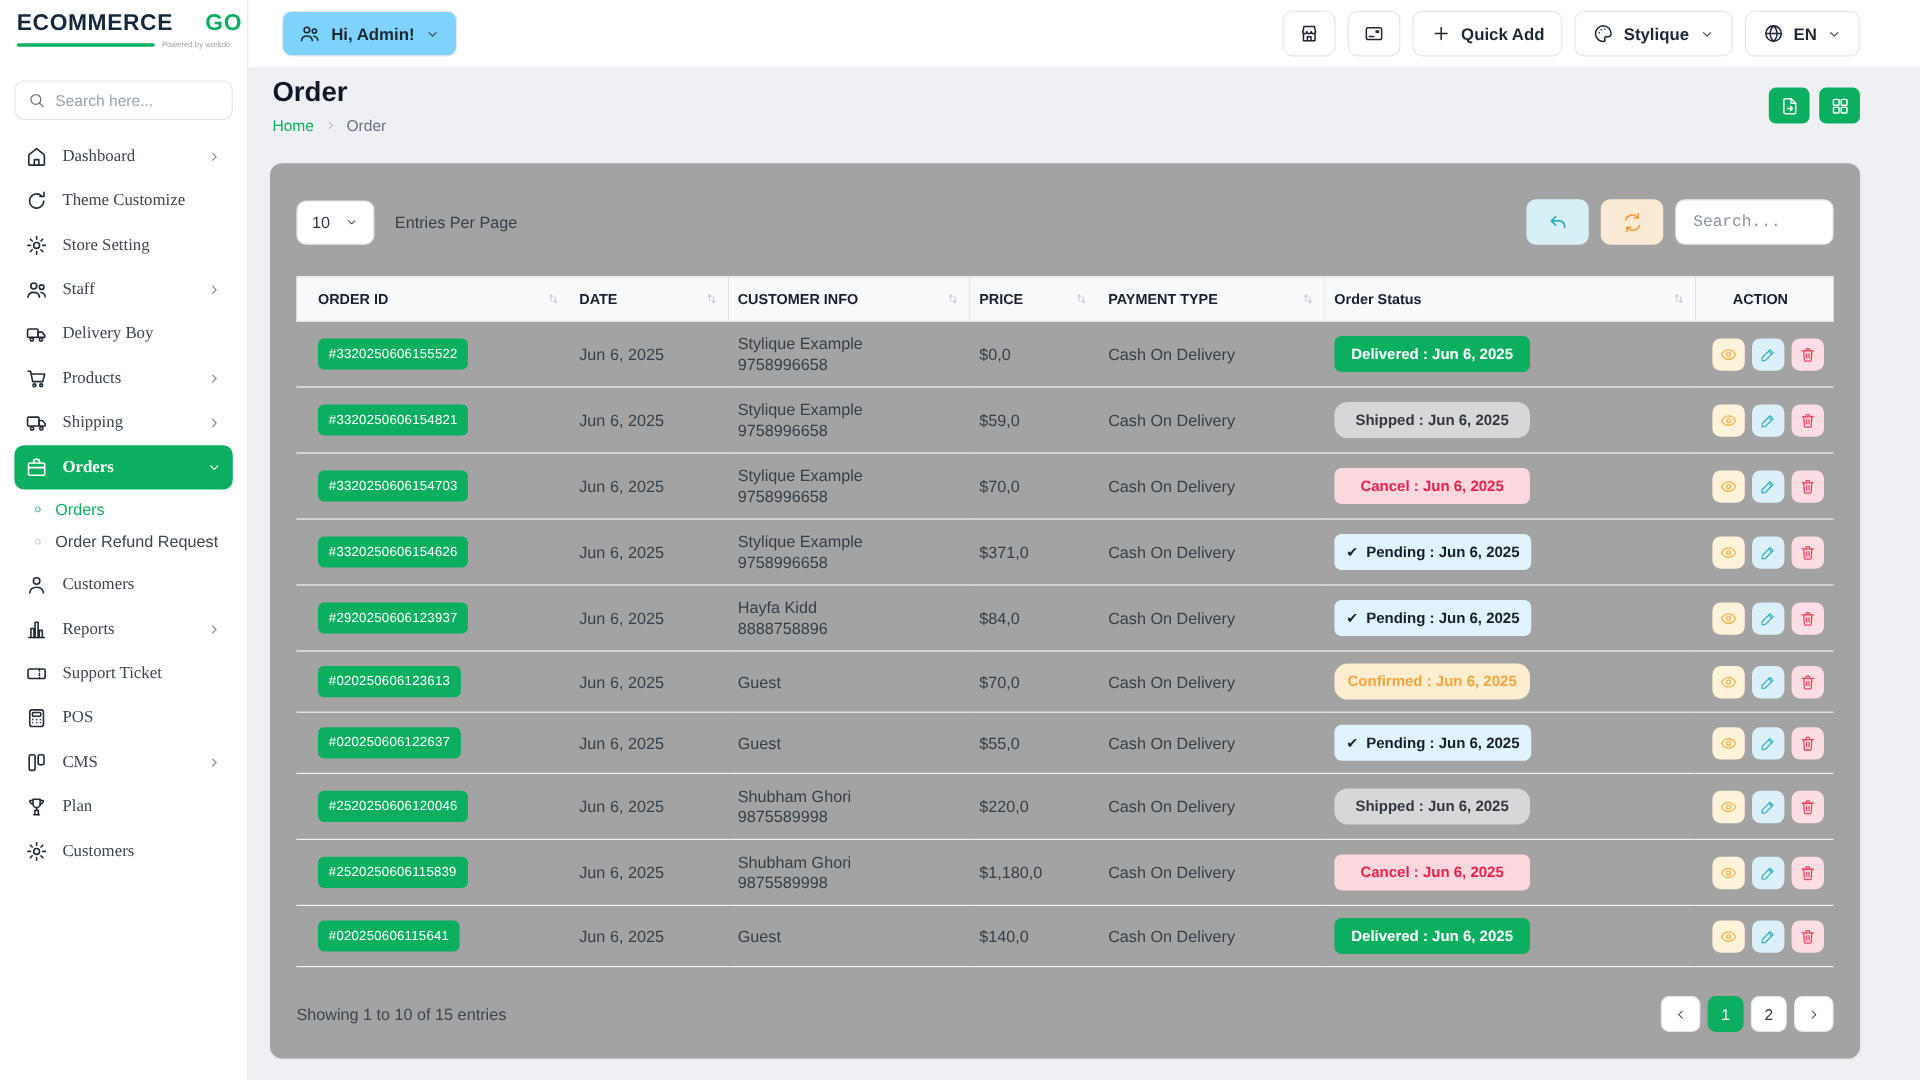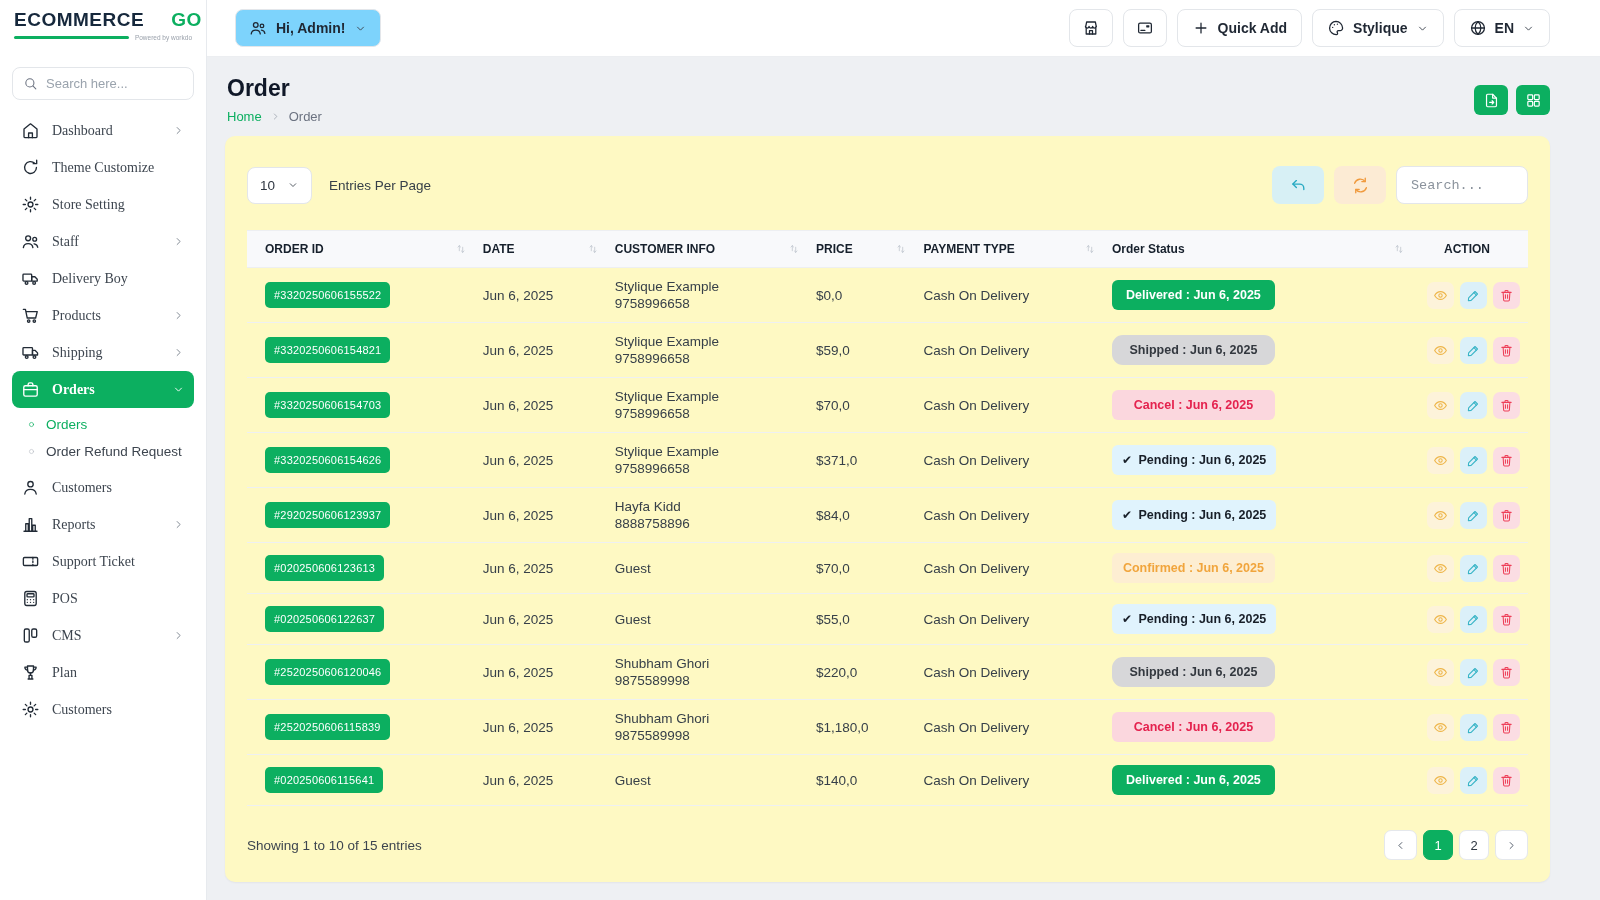--- a/index.html
+++ b/index.html
@@ -42,30 +42,30 @@
   
   .main { flex:1; display:flex; flex-direction:column; height:900px; overflow:hidden; }
   .topbar { height:57px; min-height:57px; background:#fff; border-bottom:1px solid #eceef1; display:flex; align-items:center; justify-content:space-between; padding:0 50px 0 28px; }
   .user-btn { display:flex; align-items:center; gap:9px; border:1px solid #e3e6ea; background:#7dd3fc; border-radius:8px; height:38px; padding:0 13px; font-size:14px; font-weight:600; color:#1f2733; cursor:pointer; font-family:inherit; }
   .user-btn .ic { font-size:18px; } .user-btn .caret { font-size:13px; color:#3b434d; }
   .topbar-right { display:flex; gap:10px; align-items:center; }
   .icon-btn { width:44px; height:38px; border:1px solid #e3e6ea; background:#fff; border-radius:8px; display:flex; align-items:center; justify-content:center; color:#1f2733; font-size:18px; cursor:pointer; }
   .pill-btn { display:flex; align-items:center; gap:8px; border:1px solid #e3e6ea; background:#fff; border-radius:8px; height:38px; padding:0 14px; font-size:14px; font-weight:600; color:#1f2733; cursor:pointer; font-family:inherit; }
   .pill-btn .ic { font-size:18px; } .pill-btn .caret { font-size:13px; color:#3b434d; }
 
-  .content { flex:1; padding:12px 50px 18px 18px; display:flex; flex-direction:column; overflow:hidden; }
+  .content { flex:1; padding:0 50px 18px 18px; display:flex; flex-direction:column; overflow:hidden; }
   .page-head { display:flex; justify-content:space-between; align-items:flex-start; padding-left:2px; }
   h1 { font-size:23px; font-weight:700; color:#101828; margin:6px 0 7px; }
   .breadcrumb { display:flex; align-items:center; gap:8px; font-size:13px; color:#6b7280; }
   .bc-home { color:#0caf60; text-decoration:none; cursor:pointer; }
   .bc-sep { font-size:11px; color:#9aa1ab; }
   .head-actions { display:flex; gap:8px; margin-top:16px; }
   .green-btn { width:34px; height:30px; background:#0caf60; border:none; border-radius:6px; color:#fff; display:flex; align-items:center; justify-content:center; font-size:17px; cursor:pointer; }
 
-  .card { background:#fef9c3; border-radius:10px; margin-top:12px; padding:22px; flex:1; box-shadow:0 1px 2px rgba(16,24,40,.05); display:flex; flex-direction:column; }
+  .card { background:#a3a3a3; border-radius:10px; margin-top:24px; padding:22px; flex:1; box-shadow:0 1px 2px rgba(16,24,40,.05); display:flex; flex-direction:column; }
   .card-controls { display:flex; justify-content:space-between; align-items:center; margin:8px 0 26px; }
   .entries { display:flex; align-items:center; gap:17px; }
   .entries-select { display:flex; align-items:center; gap:12px; border:1px solid #e3e6ea; background:#fff; border-radius:8px; height:37px; padding:0 12px; font-size:13.5px; color:#2f3742; cursor:pointer; font-family:inherit; }
   .entries-select .caret { font-size:12px; color:#3b434d; }
   .entries-label { font-size:13.5px; color:#374049; }
   .ctl-right { display:flex; align-items:center; gap:10px; }
   .soft-btn { width:52px; height:38px; border:none; border-radius:8px; display:flex; align-items:center; justify-content:center; font-size:19px; cursor:pointer; }
   .soft-btn.undo { background:#d7f0f5; color:#27a9c2; }
   .soft-btn.refresh { background:#fcebd4; color:#f09a3d; }
   .table-search { width:132px; height:38px; border:1px solid #e3e6ea; border-radius:8px; padding:0 14px; font-size:13.5px; color:#374049; font-family:Liberation Mono, monospace; outline:none; }
@@ -80,21 +80,21 @@
   tbody td { padding:10px 8px; border-bottom:1px solid #eef0f2; font-size:13.5px; color:#374049; vertical-align:middle; }
   tbody td:first-child { padding-left:18px; }
   .oid { display:inline-block; background:#0caf60; color:#fff; font-size:11px; font-weight:500; letter-spacing:.2px; padding:7px 9px; border-radius:5px; cursor:pointer; white-space:nowrap; }
   .cust div { line-height:17px; }
   .badge { display:inline-block; min-width:163px; text-align:center; padding:8px 10px; border-radius:6px; font-size:12.5px; font-weight:600; white-space:nowrap; }
   .badge .chk { font-size:12px; margin-right:3px; }
   .badge.delivered { background:#0caf60; color:#fff; }
   .badge.shipped { background:#d7d7d9; color:#33383f;border-radius:11px; }
   .badge.cancel { background:#fbd7de; color:#e4224e; }
   .badge.pending { background:#e0f3fd; color:#181f29; }
-  .badge.confirmed { background:#fdeed2; color:#f1a53c; }
+  .badge.confirmed { background:#fdeed2; color:#f1a53c;border-radius:11px; }
   td.action { text-align:right; white-space:nowrap; }
   .act { width:27px; height:27px; border:none; border-radius:7px; display:inline-flex; align-items:center; justify-content:center; font-size:15px; margin-left:6px; cursor:pointer; }
   .act.view { background:#fdf3da; color:#eeb64b; }
   .act.edit { background:#dbf0f9; color:#38b4c6; }
   .act.delete { background:#fbdde3; color:#ee4059; }
 
   .card-footer { display:flex; justify-content:space-between; align-items:center; margin-top:24px; }
   .showing { font-size:13.5px; color:#3d454f; }
   .pagination { display:flex; gap:6px; }
   .page-btn { min-width:30px; height:30px; padding:0 9px; border:1px solid #e5e8ec; border-radius:7px; background:#fff; color:#2f3742; display:flex; align-items:center; justify-content:center; font-size:13px; cursor:pointer; font-family:inherit; }

